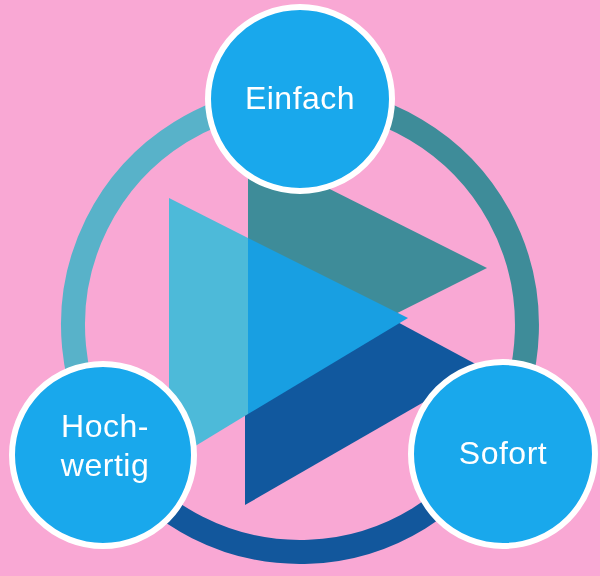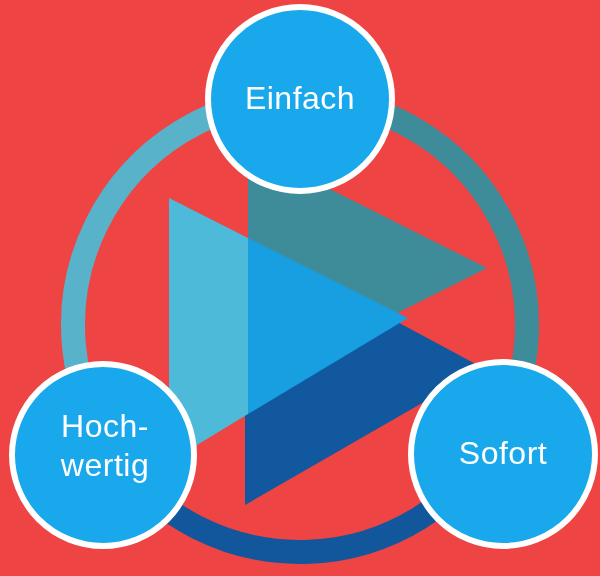--- a/index.html
+++ b/index.html
@@ -8,21 +8,21 @@
     background: #ffffff;
     width: 600px;
     height: 576px;
     overflow: hidden;
     font-family: "Liberation Sans", sans-serif;
   }
   .stage {
     position: relative;
     width: 600px;
     height: 576px;
-    background: #ef4444;
+    background: #f9a8d4;
   }
   svg { display: block; }
   .node-label {
     fill: #ffffff;
     font-family: "Liberation Sans", sans-serif;
     font-size: 32px;
     font-weight: 400;
     letter-spacing: 0.5px;
     text-anchor: middle;
   }

